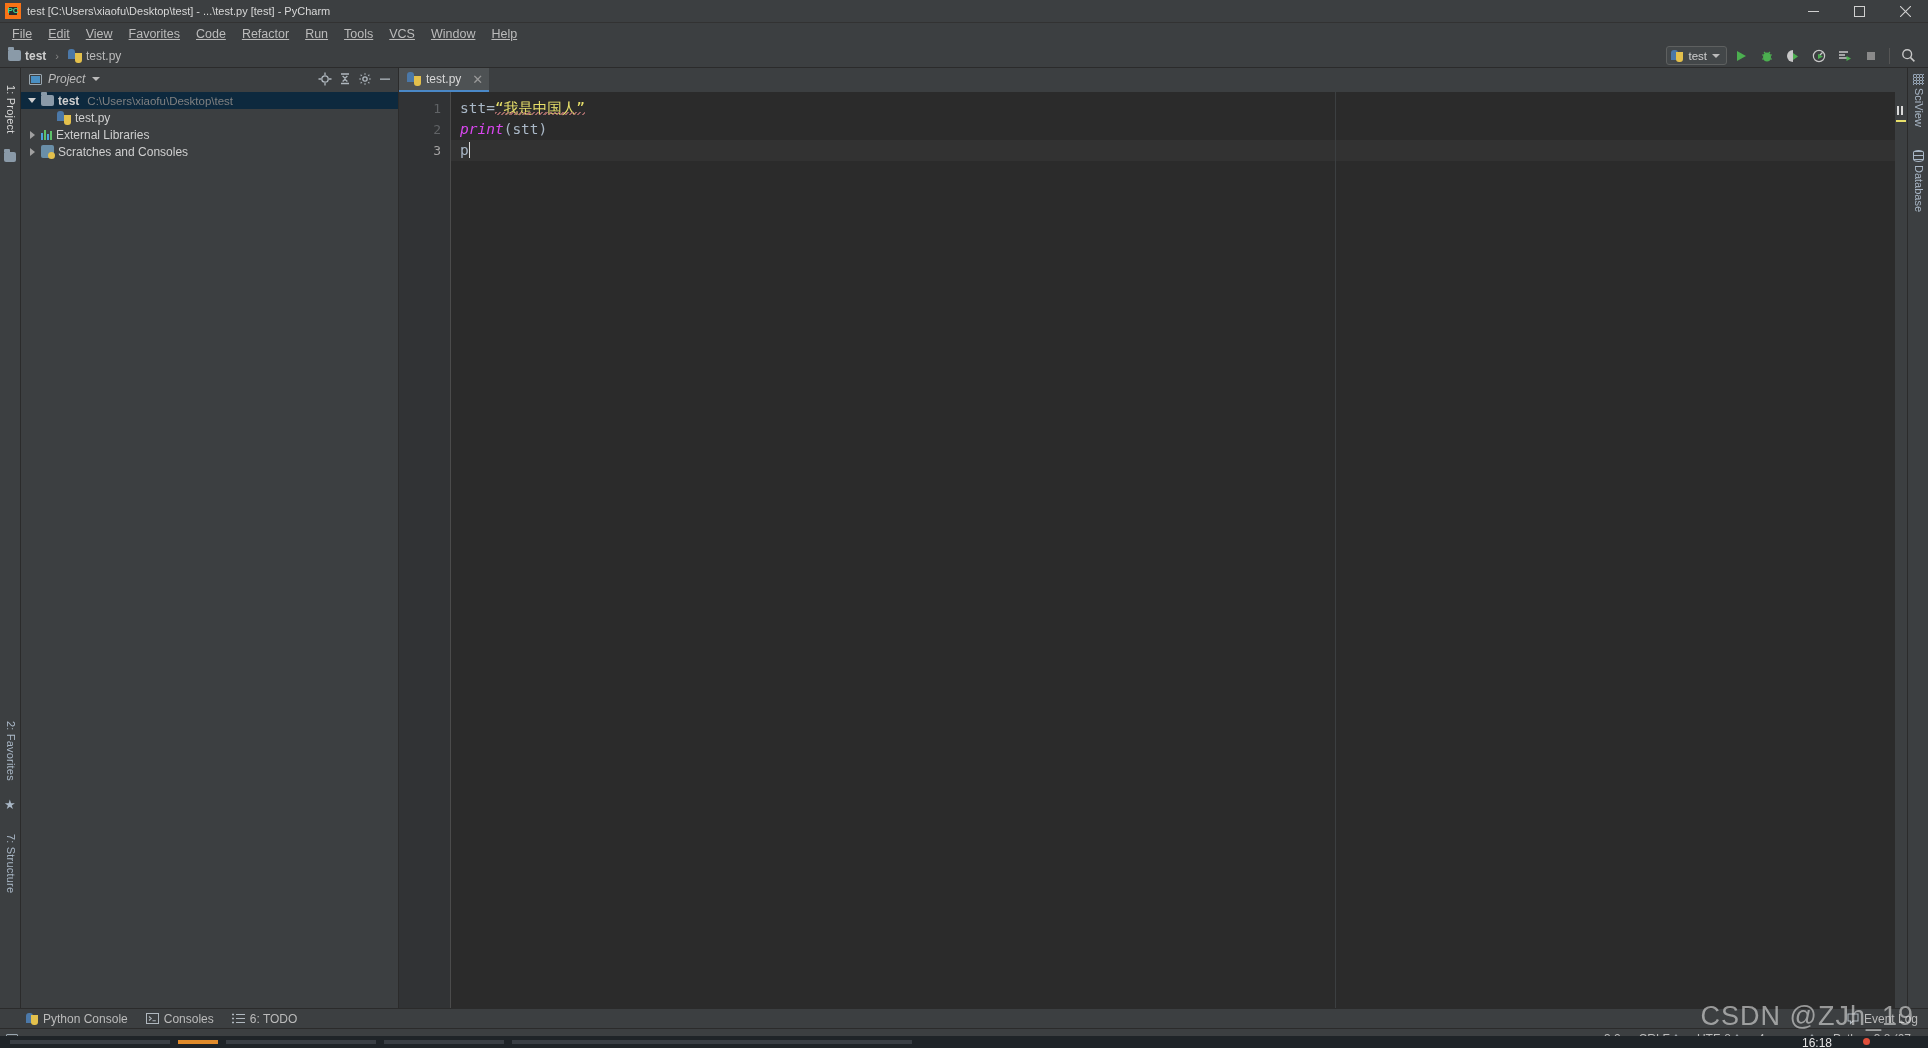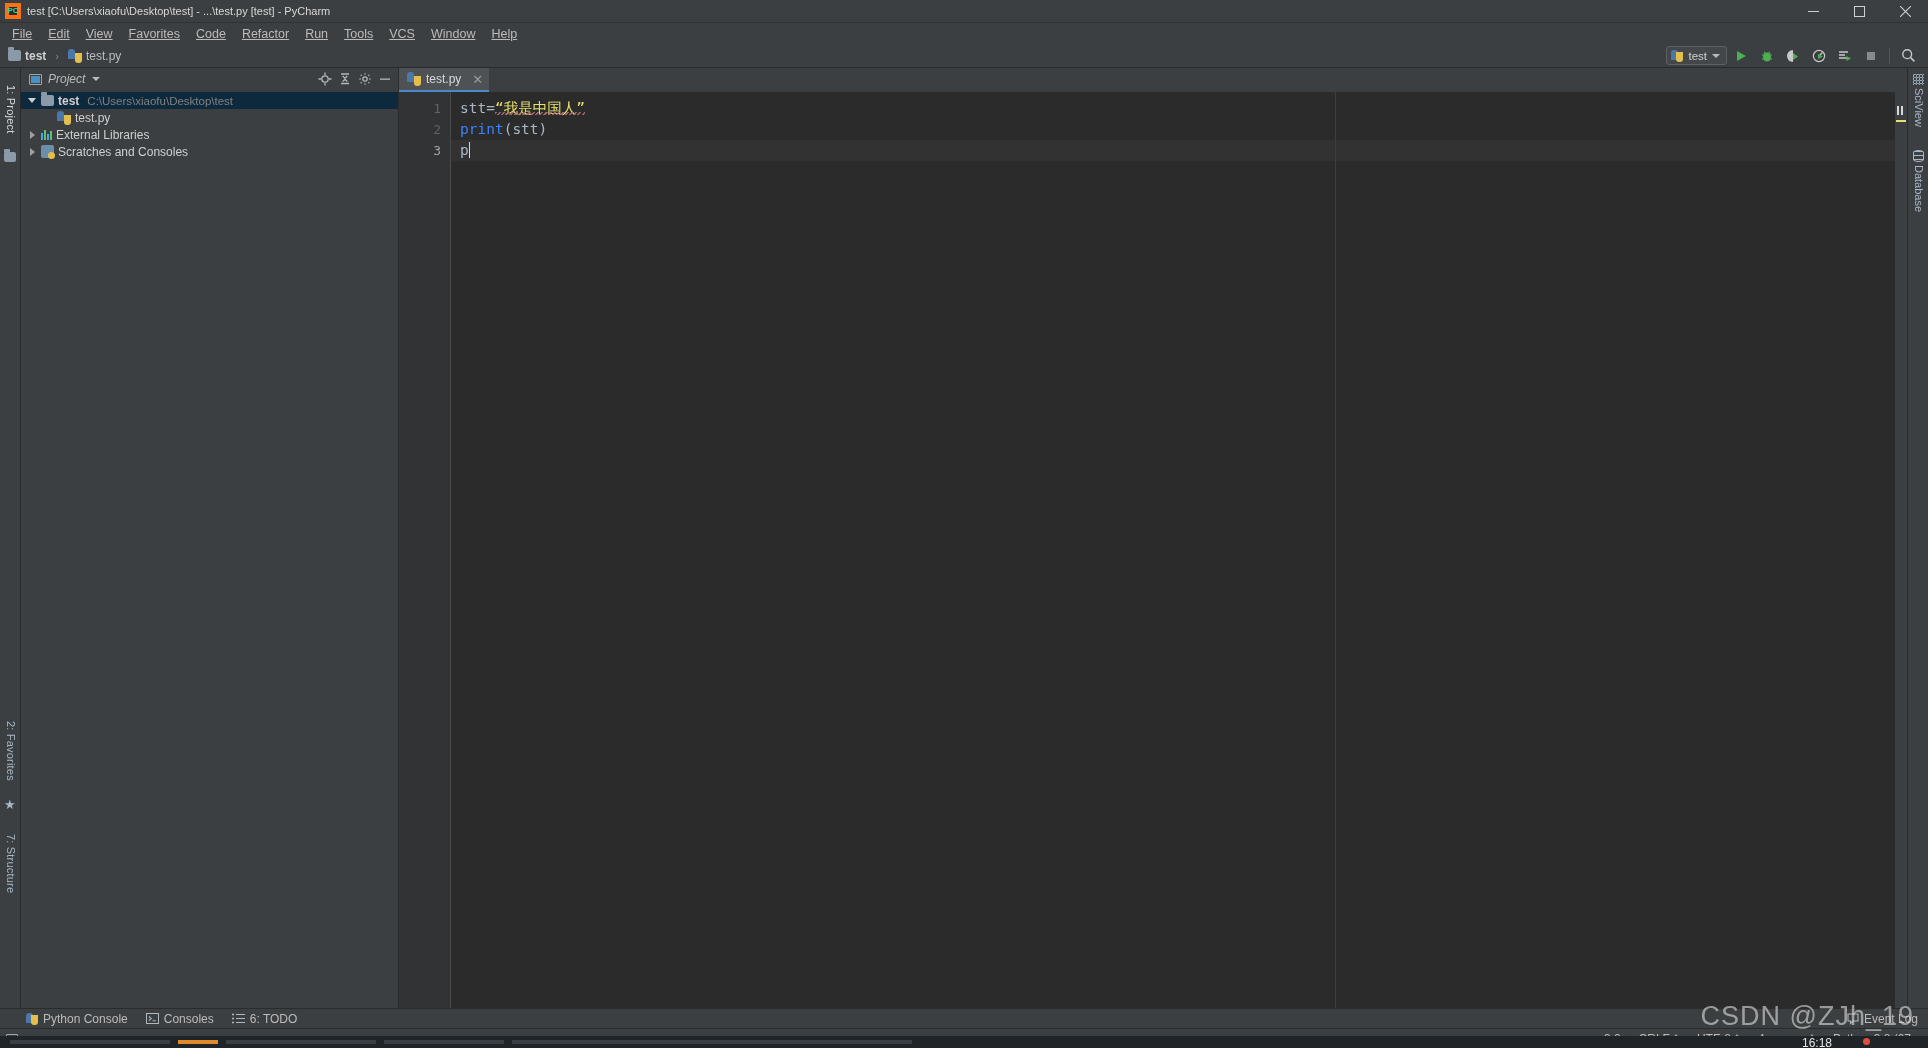--- a/index.html
+++ b/index.html
@@ -195,21 +195,21 @@
     flex: 1; padding-top: 6px; position: relative; min-width: 0;
   }
   .cline {
     height: 21px; line-height: 21px; font-size: 14.5px;
     font-family: "DejaVu Sans Mono", monospace; color: #a9b7c6;
     padding-left: 9px; white-space: pre; position: relative;
   }
   .cline.hl { background: #323232; }
   .tok-op { color: #a9b7c6; }
   .tok-str { color: #e8e06a; }
-  .tok-fn { color: #3b82f6; }
+  .tok-fn { color: #d946ef; font-style: italic; }
   .tok-var { color: #a9b7c6; }
   .wavy {
     position: relative;
   }
   .wavy:after{
     content:""; position:absolute; left:0; right:0; bottom:1px; height:3px;
     background:
       repeating-linear-gradient(135deg,#b07070 0 1.5px, transparent 1.5px 3px);
     opacity:.85;
   }

